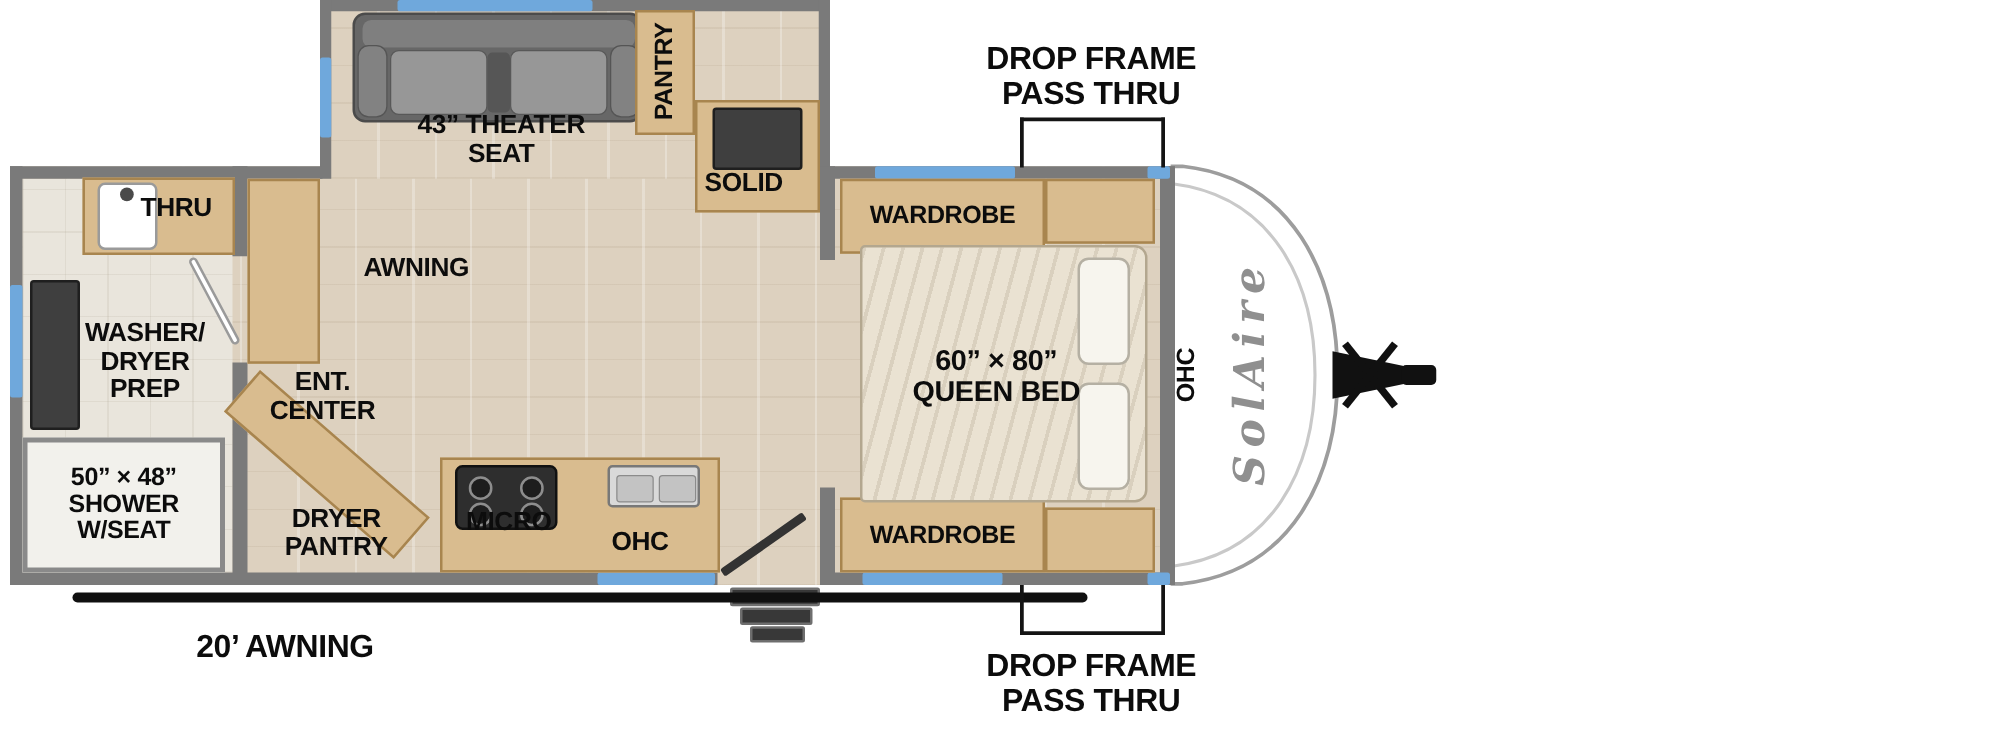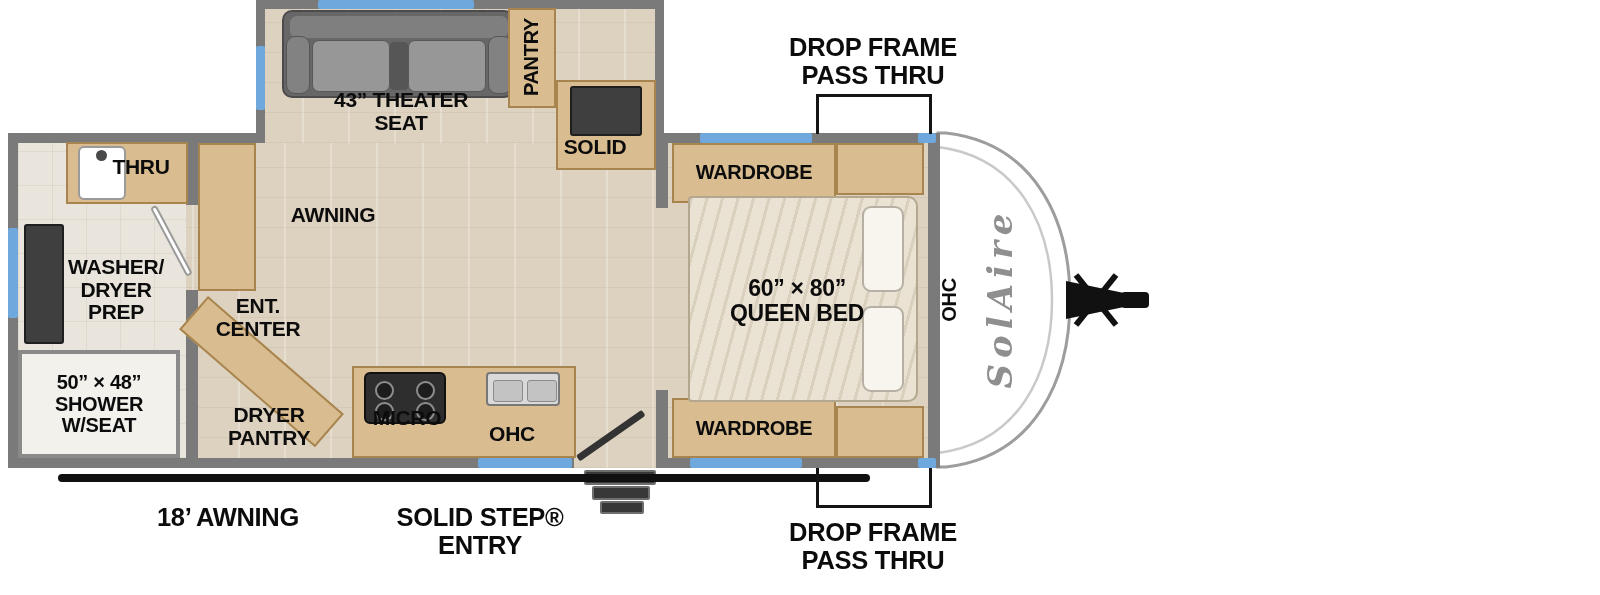--- a/index.html
+++ b/index.html
@@ -151,23 +151,21 @@
   <div class="abs pillow" style="left:862px;top:306px;width:42px;height:86px;"></div>
 
   <div class="abs awning" style="left:58px;top:474px;width:812px;height:8px;"></div>
   <div class="abs bracket top" style="left:816px;top:94px;width:116px;height:40px;"></div>
   <div class="abs bracket bot" style="left:816px;top:468px;width:116px;height:40px;"></div>
 
   <div class="lbl s25" style="left:873px;top:62px;">DROP FRAME
 PASS THRU</div>
   <div class="lbl s25" style="left:873px;top:547px;">DROP FRAME
 PASS THRU</div>
-  <div class="lbl s25" style="left:228px;top:518px;">18’ AWNING</div>
-  <div class="lbl s25" style="left:480px;top:532px;">SOLID STEP®
-ENTRY</div>
+  <div class="lbl s25" style="left:228px;top:518px;">20’ AWNING</div>
 
   <div class="lbl s21" style="left:401px;top:112px;">43” THEATER
 SEAT</div>
   <div class="lbl s20 vert" style="left:532px;top:57px;">PANTRY</div>
   <div class="lbl s21" style="left:595px;top:147px;">SOLID</div>
 
   <div class="lbl s21" style="left:333px;top:215px;">AWNING</div>
   <div class="lbl s21" style="left:258px;top:318px;">ENT.
 CENTER</div>
   <div class="lbl s21" style="left:269px;top:427px;">DRYER

